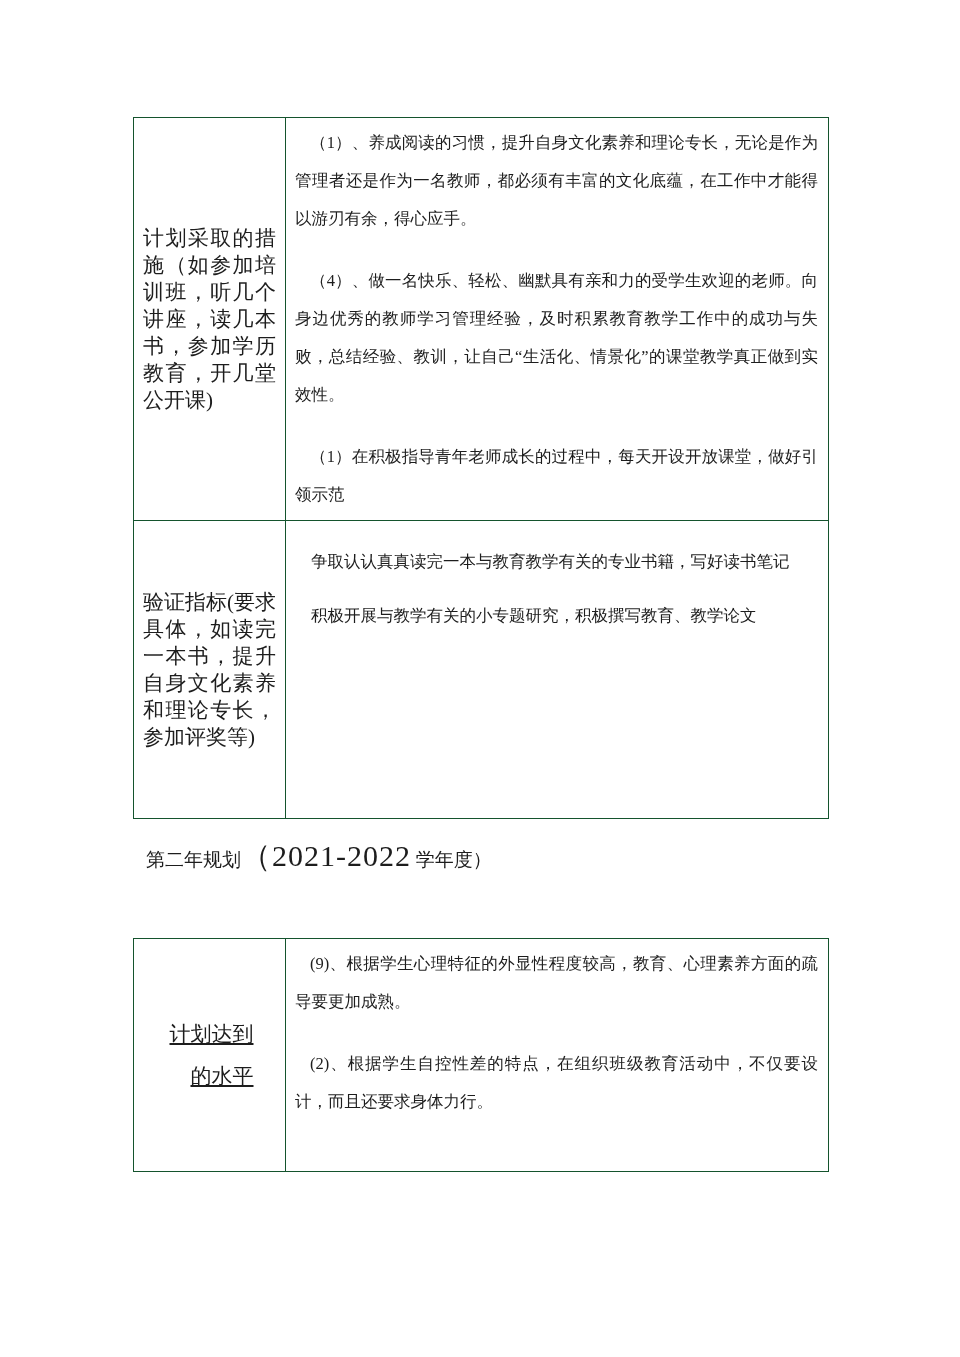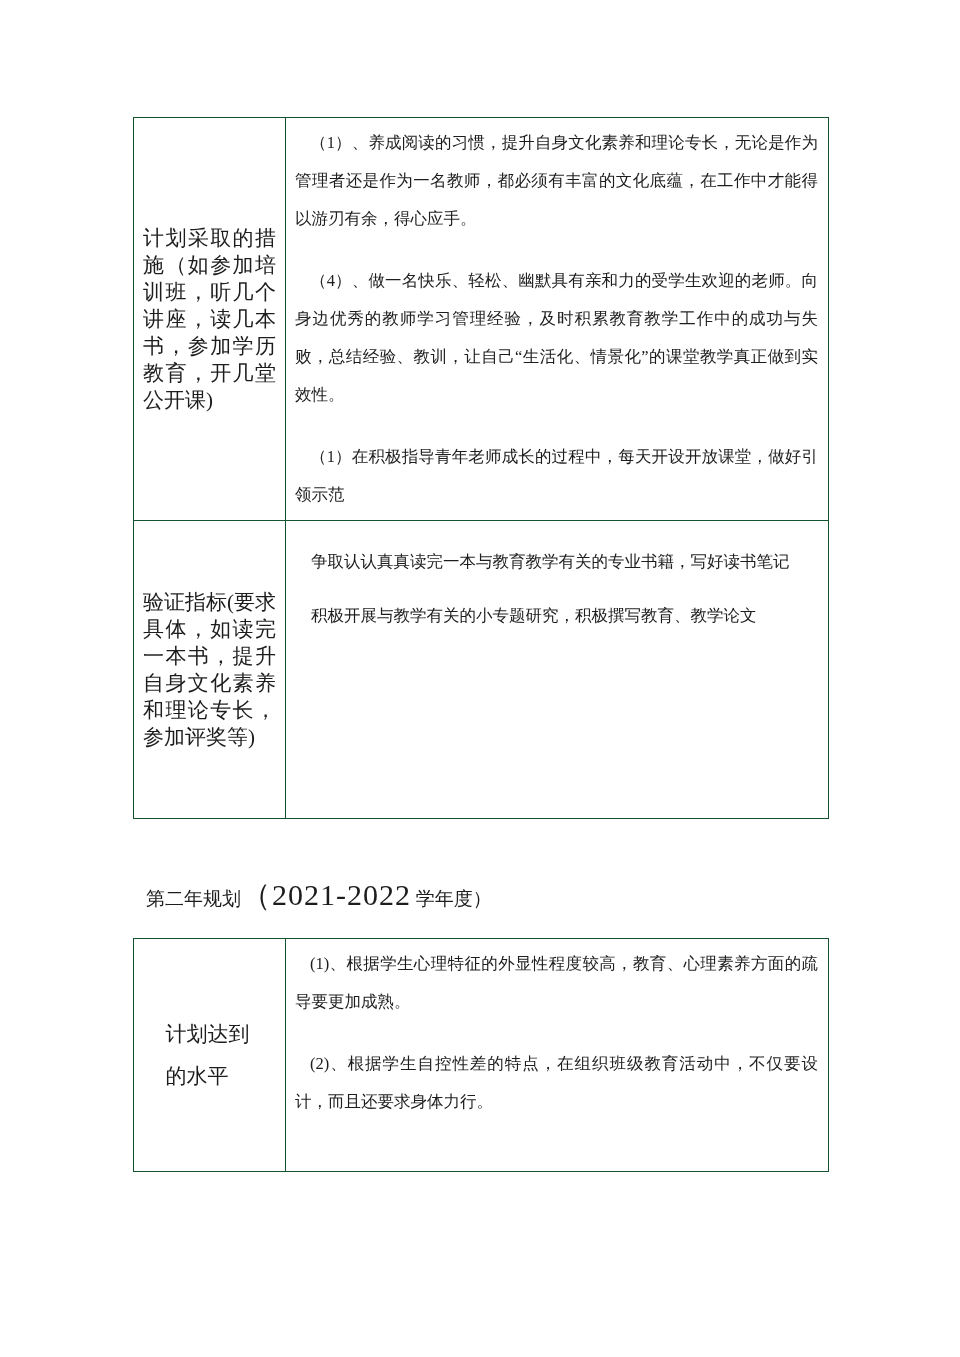--- a/index.html
+++ b/index.html
@@ -43,42 +43,43 @@
   td.label-cell-big {
     vertical-align: middle;
     text-align: center;
   }
   .label-text-big {
     width: 88px;
     margin: 0 auto;
     font-size: 21px;
     line-height: 42px;
     word-break: break-all;
-    text-align: left;
+    text-align: right;
+    text-decoration: underline;
   }
   
   td.content-cell {
     padding: 6px 10px 6px 9px;
   }
   .content-cell p {
     margin: 0 0 24px 0;
     font-size: 16.5px;
     line-height: 38px;
     text-align: justify;
     text-justify: inter-character;
     word-break: break-all;
   }
   .content-cell p.indent { text-indent: 15px; }
   .content-cell p.no-gap { margin: 16px; }
   .content-cell p:last-child { margin-bottom: 0; }
   
   .section-heading {
     position: absolute;
     left: 146px;
-    top: 874px;
+    top: 835px;
     margin: 0;
     font-weight: normal;
     font-size: 19px;
     line-height: 42px;
     white-space: nowrap;
   }
   .section-heading .big-serif {
     font-family: "Liberation Serif", serif;
     font-size: 30px;
     letter-spacing: 1px;
@@ -123,18 +124,18 @@
   <colgroup>
     <col style="width:152px">
     <col style="width:543px">
   </colgroup>
   <tbody>
     <tr>
       <td class="label-cell-big" style="height:232px">
         <div class="label-text-big">计划达到的水平</div>
       </td>
       <td class="content-cell">
-        <p class="indent">(1)、根据学生心理特征的外显性程度较高，教育、心理素养方面的疏导要更加成熟。</p>
+        <p class="indent">(9)、根据学生心理特征的外显性程度较高，教育、心理素养方面的疏导要更加成熟。</p>
         <p class="indent">(2)、根据学生自控性差的特点，在组织班级教育活动中，不仅要设计，而且还要求身体力行。</p>
       </td>
     </tr>
   </tbody>
 </table>
 
 </body></html>

